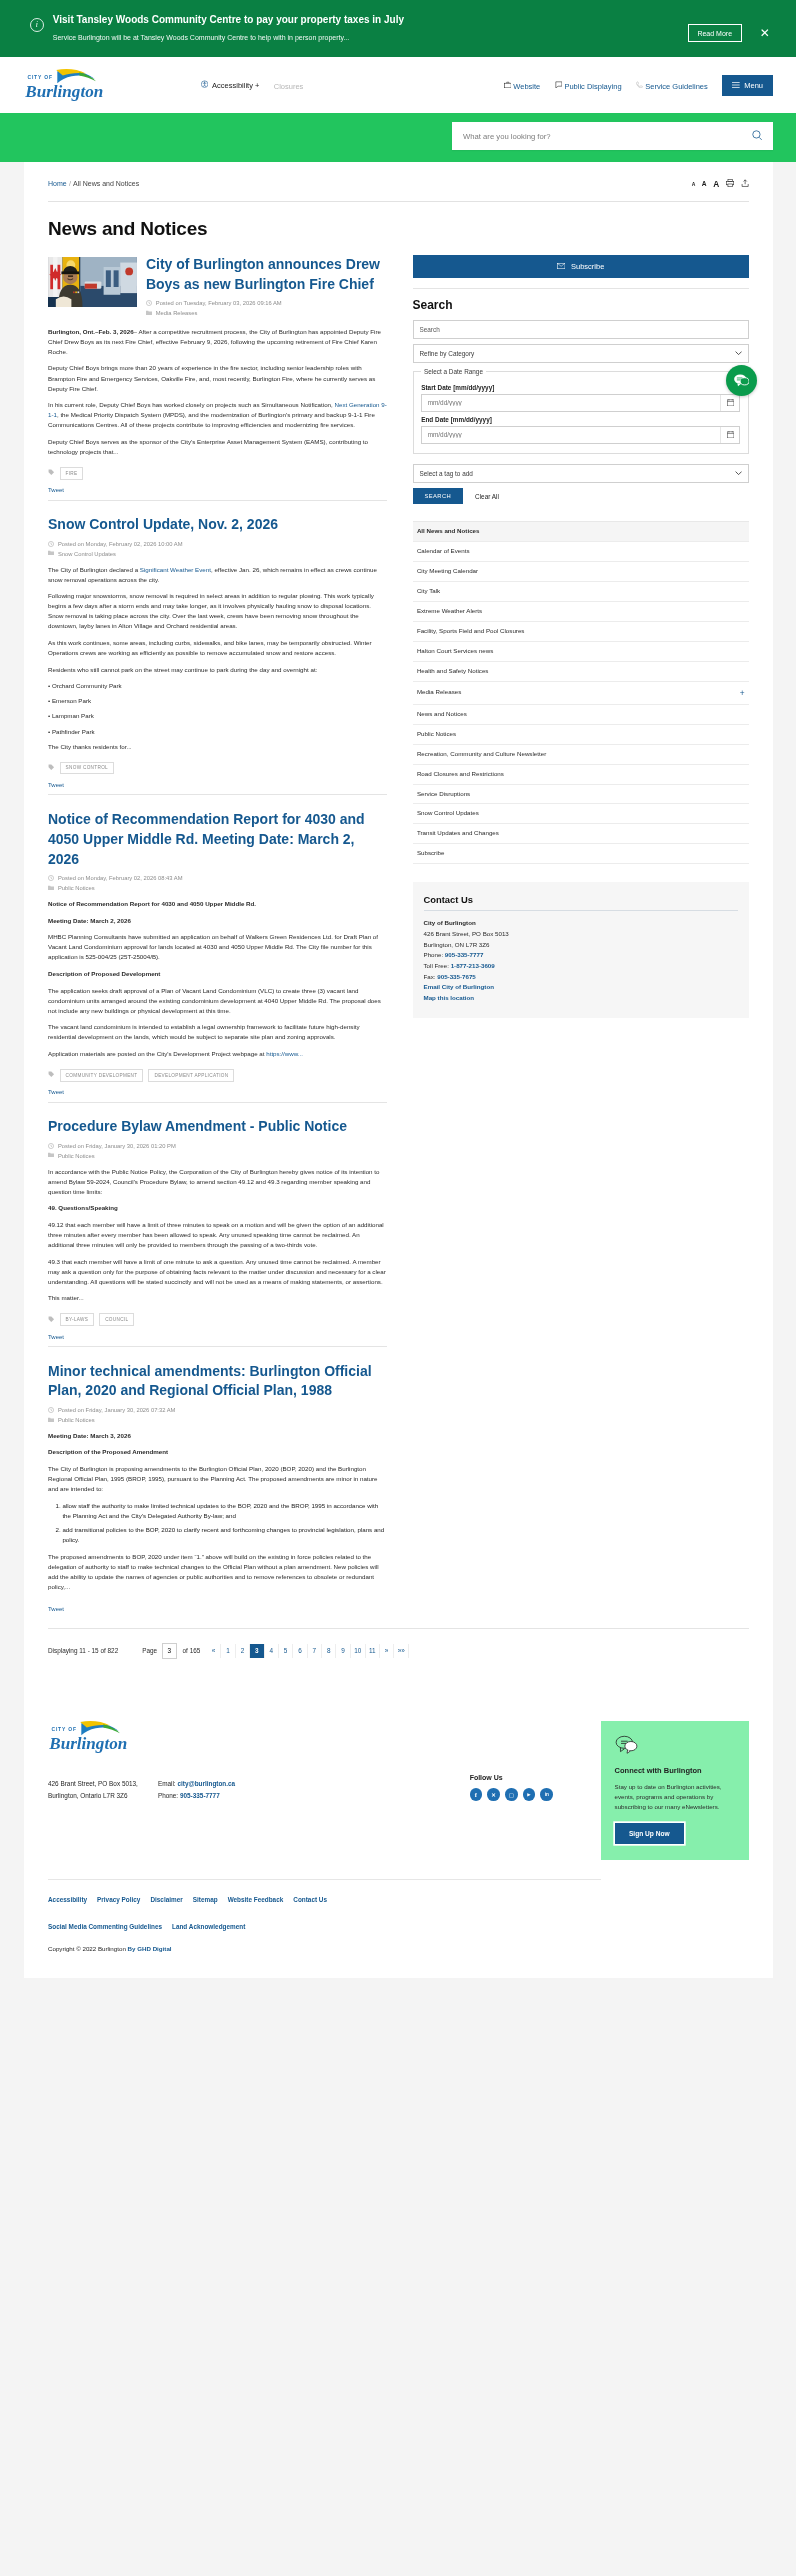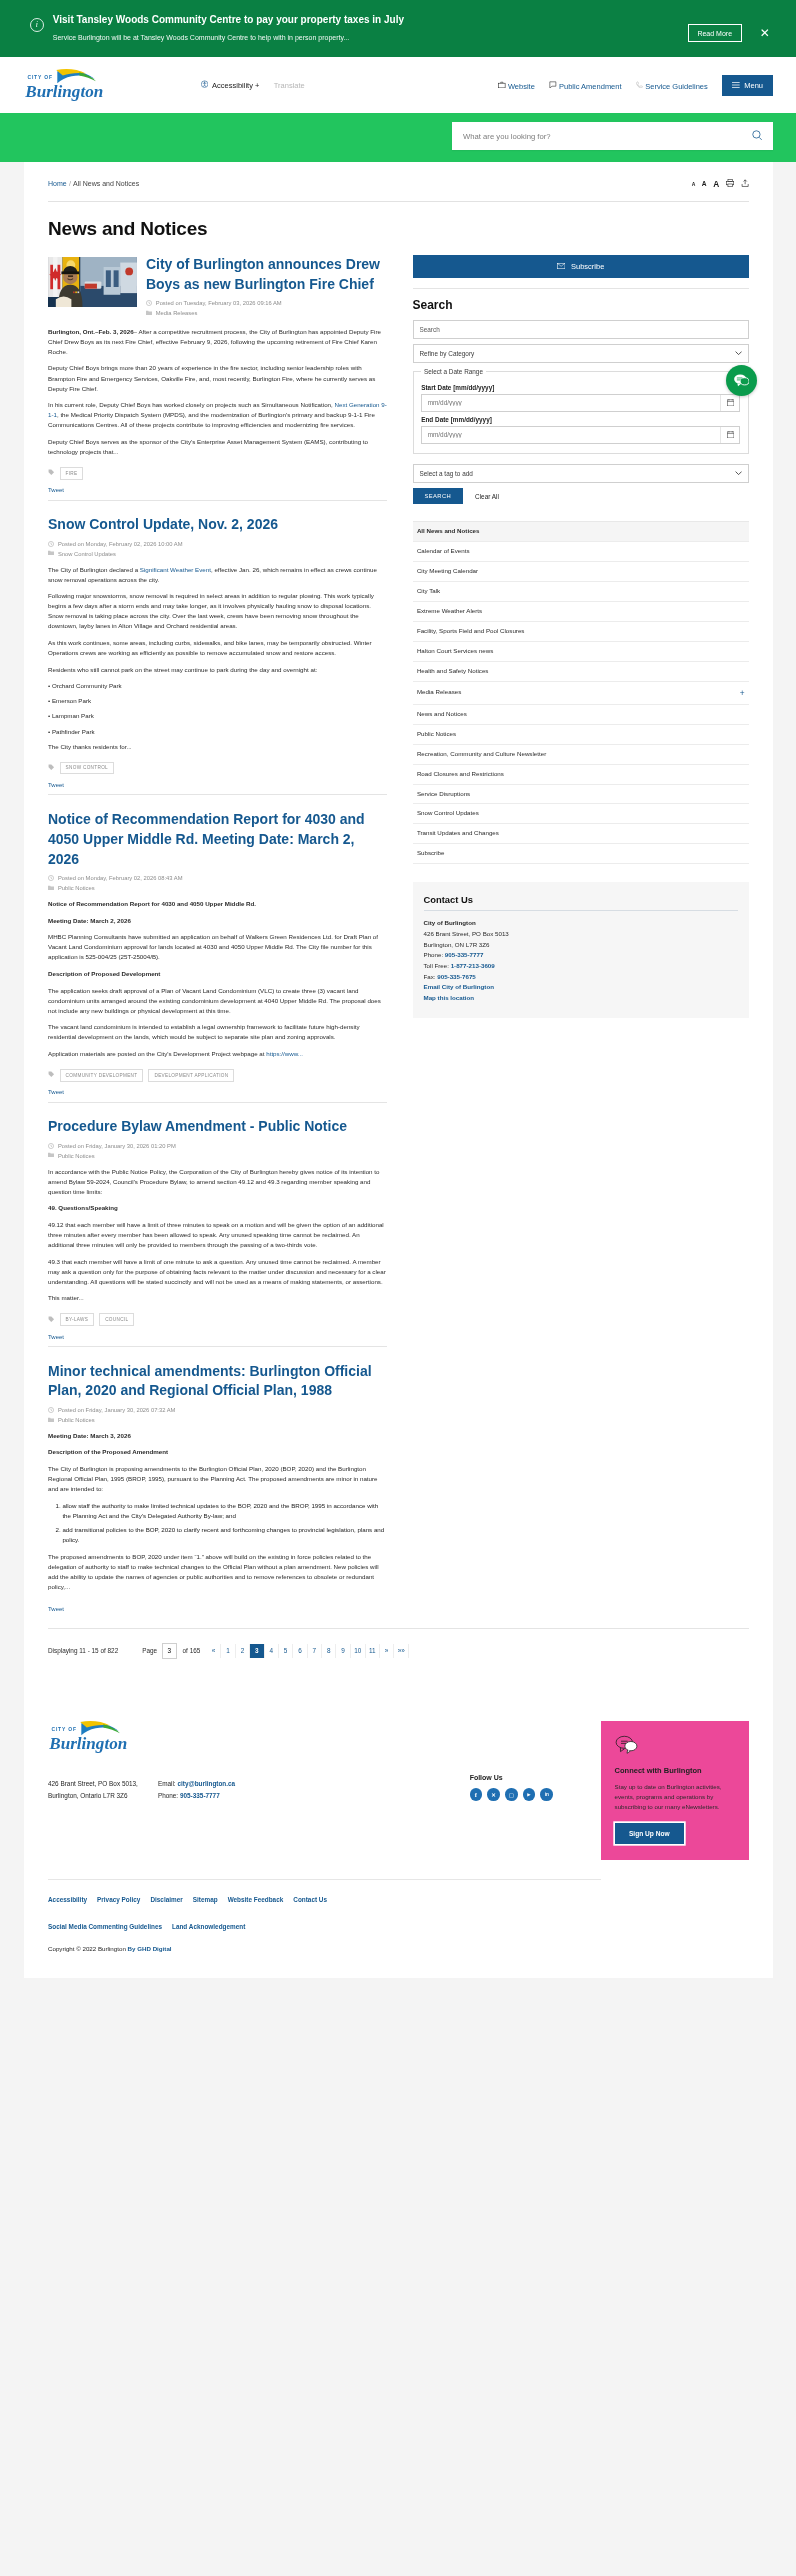--- a/index.html
+++ b/index.html
@@ -43,21 +43,21 @@
   }
 
   
   .site-header { background: #fff; }
   .header-inner {
     width: 797px; padding: 12px 24px; display: flex; align-items: center;
   }
   .logo { display: flex; flex-direction: column; width: 111px; flex: 0 0 auto; position: relative; }
   .logo svg { display: block; }
   .header-links {
-    display: flex; align-items: center; gap: 14.4px; margin-left: 66px; font-size: 7.5px;
+    display: flex; align-items: flex-end; gap: 14.4px; margin-left: 66px; font-size: 7.5px;
   }
   .header-links .hl { display: flex; align-items: center; gap: 3.9px; color: #1b1b1b; }
   .header-links .hl.muted { color: #b6b6b6; }
   .header-right { margin-left: auto; display: flex; align-items: center; gap: 14.4px; font-size: 7.5px;}
   .menu-btn {
     background: #15588f; color: #fff; border: 0; font-family: inherit;
     font-size: 7.5px; padding: 6px 10px; display: flex; align-items: center; gap: 4.4px;
     cursor: pointer;
   }
 
@@ -206,21 +206,21 @@
   .footer-addr p { font-size: 6.4px; line-height: 1.85; color: #1f1f1f; }
   .footer-addr a { color: #15588f; font-weight: bold; }
   .follow { width: 133px; padding-top: 53px; }
   .follow h4 { font-size: 7px; font-weight: bold; margin-bottom: 7.7px; }
   .socials { display: flex; gap: 5px; }
   .soc {
     width: 12.7px; height: 12.7px; border-radius: 50%; background: #1f6fb2; color: #fff;
     display: flex; align-items: center; justify-content: center; cursor: pointer;
   }
   .connect {
-    margin-left: auto; width: 149px; background: #ec4899; padding: 14.4px 13.3px 16.6px; align-self: flex-start;
+    margin-left: auto; width: 149px; background: #86efac; padding: 14.4px 13.3px 16.6px; align-self: flex-start;
   }
   .connect h4 { font-size: 7.5px; font-weight: bold; margin: 10px 0 6.6px; }
   .connect p { font-size: 6.2px; line-height: 1.65; color: #2a2a2a; }
   .signup-btn {
     background: #15588f; color: #fff; border: 0; font-family: inherit; font-size: 6.6px;
     font-weight: bold; padding: 6.6px 14.4px; margin-top: 11px; cursor: pointer;
     box-shadow: 0 0 0 1.7px #fff;
   }
   .footer-rule { height: 0.6px; background: #e6e6e6; margin: 19px 0 16.6px; width: 553px; }
   .footer-links { display: flex; flex-wrap: wrap; gap: 10px; max-width: 387px; }
@@ -262,41 +262,41 @@
         <span>
           <svg width="7.2" height="8.3" viewBox="0 0 13 15">
               <circle cx="6.5" cy="7.5" r="6" fill="none" stroke="#15588f" stroke-width="1"></circle>
               <circle cx="6.5" cy="4" r="1.1" fill="#15588f"></circle>
               <path d="M3.2 6h6.6M6.5 6v3M6.5 9l-2 3.2M6.5 9l2 3.2" stroke="#15588f" stroke-width="1" fill="none"></path>
             </svg>
         </span>
         <span>Accessibility +</span>
       </a>
       <a class="hl muted" href="#">
-        <span>Translate</span>
+        <span>Closures</span>
       </a>
     </nav>
 
     <div class="header-right">
       <a class="hl" href="#">
         <span>
           <svg width="7.7" height="7.7" viewBox="0 0 14 14">
               <rect x="1" y="4" width="12" height="8.5" fill="none" stroke="#1b1b1b" stroke-width="1"></rect>
               <path d="M5 4V2.2h4V4" fill="none" stroke="#1b1b1b" stroke-width="1"></path>
             </svg>
         </span>
         <span>Website</span>
       </a>
       <a class="hl" href="#">
         <span>
           <svg width="7.7" height="7.7" viewBox="0 0 14 14">
               <path d="M1.5 1.5h11v8h-7l-4 3.2V1.5z" fill="none" stroke="#1b1b1b" stroke-width="1"></path>
             </svg>
         </span>
-        <span>Public Amendment</span>
+        <span>Public Displaying</span>
       </a>
       <a class="hl muted" href="#">
         <span>
           <svg width="7.2" height="7.7" viewBox="0 0 13 14">
               <path d="M3 1.5c1.2 0 1.6 3 1.2 3.6-.4.6-1 .8-.8 1.6.3 1.2 2 2.9 3.2 3.2.8.2 1-.4 1.6-.8.6-.4 3.6 0 3.6 1.2 0 1.4-1.6 2.4-2.8 2.3C5 12.1 1.4 8 .9 4.2.75 3 1.6 1.5 3 1.5z" fill="none" stroke="#b6b6b6" stroke-width="1"></path>
             </svg>
         </span>
         <span>Service Guidelines</span>
       </a>
       <button class="menu-btn">

